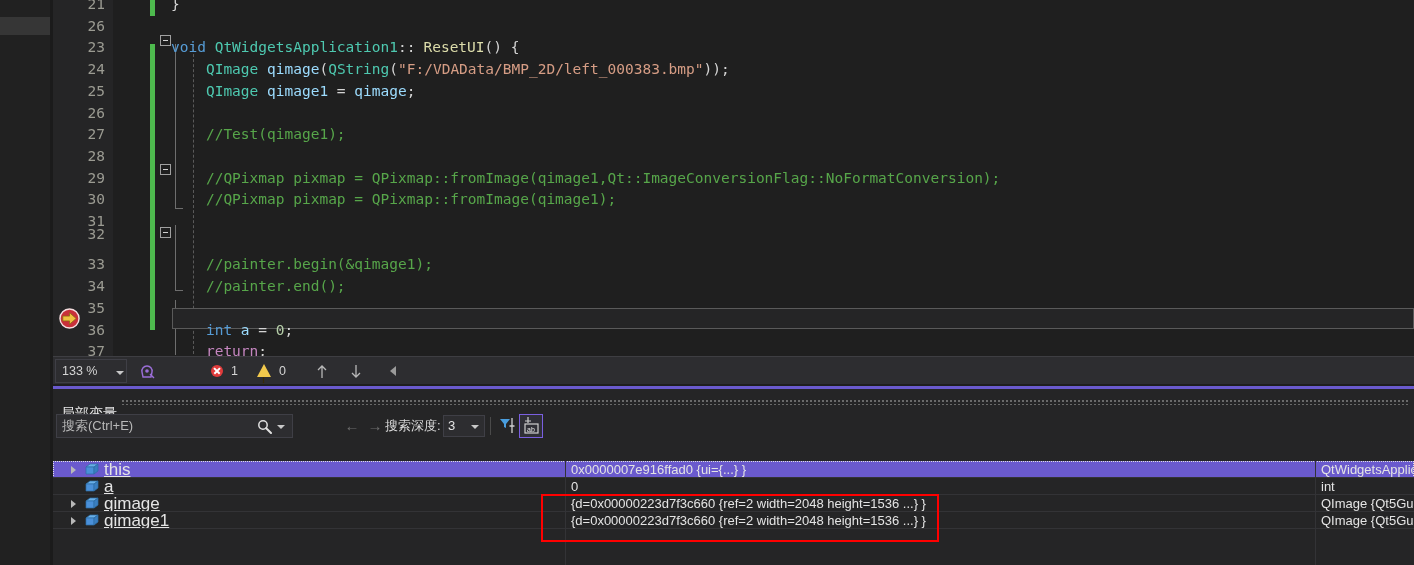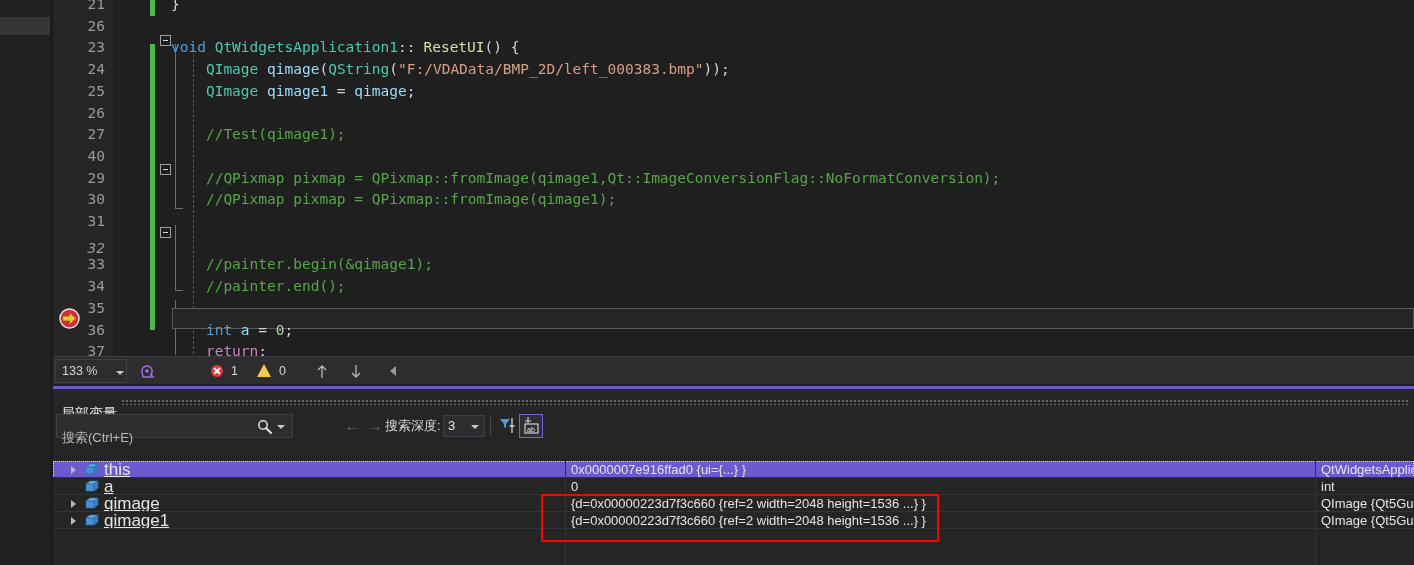--- a/index.html
+++ b/index.html
@@ -146,21 +146,21 @@
   }
   
   #locals-toolbar {
     position: absolute; left: 0; top: 24px; width: 1361px; height: 28px;
   }
   #search-box {
     position: absolute; left: 3px; top: 1px; width: 237px; height: 24px;
     background: #2d2d30; border: 1px solid #3f3f46;
   }
   #search-placeholder {
-    position: absolute; left: 5px; top: 12px; height: 22px; line-height: 22px;
+    position: absolute; left: 5px; top: 0; height: 22px; line-height: 22px;
     color: #b9b9b9; font-size: 13px;
   }
   #search-icon {
     position: absolute; left: 200px; top: 4px; width: 15px; height: 15px;
   }
   #search-caret {
     position: absolute; left: 220px; top: 10px; width: 0; height: 0;
     border-left: 4px solid transparent; border-right: 4px solid transparent;
     border-top: 4px solid #c8c8c8;
   }
@@ -265,25 +265,25 @@
     </svg>
 
     <div id="code-lines">
         <div class="code-line" style="top: -7px;"><span class="ln">21</span><span class="ctext"><span class="pln">}</span></span></div>
         <div class="code-line" style="top: 14.7px;"><span class="ln">26</span><span class="ctext"></span></div>
         <div class="code-line" style="top: 36.4px;"><span class="ln">23</span><span class="ctext"><span class="kw">void </span><span class="type">QtWidgetsApplication1</span><span class="pln">::</span><span class="fn">ResetUI</span><span class="pln">() {</span></span></div>
         <div class="code-line" style="top: 58.1px;"><span class="ln">24</span><span class="ctext"><span class="pln">    </span><span class="type">QImage </span><span class="idf">qimage</span><span class="pln">(</span><span class="type">QString</span><span class="pln">(</span><span class="str">"F:/VDAData/BMP_2D/left_000383.bmp"</span><span class="pln">));</span></span></div>
         <div class="code-line" style="top: 79.8px;"><span class="ln">25</span><span class="ctext"><span class="pln">    </span><span class="type">QImage </span><span class="idf">qimage1</span><span class="pln"> = </span><span class="idf">qimage</span><span class="pln">;</span></span></div>
         <div class="code-line" style="top: 101.5px;"><span class="ln">26</span><span class="ctext"></span></div>
         <div class="code-line" style="top: 123.2px;"><span class="ln">27</span><span class="ctext"><span class="cmt">    //Test(qimage1);</span></span></div>
-        <div class="code-line" style="top: 144.9px;"><span class="ln">40</span><span class="ctext"></span></div>
+        <div class="code-line" style="top: 144.9px;"><span class="ln">28</span><span class="ctext"></span></div>
         <div class="code-line" style="top: 166.6px;"><span class="ln">29</span><span class="ctext"><span class="cmt">    //QPixmap pixmap = QPixmap::fromImage(qimage1,Qt::ImageConversionFlag::NoFormatConversion);</span></span></div>
         <div class="code-line" style="top: 188.3px;"><span class="ln">30</span><span class="ctext"><span class="cmt">    //QPixmap pixmap = QPixmap::fromImage(qimage1);</span></span></div>
         <div class="code-line" style="top: 210px;"><span class="ln">31</span><span class="ctext"></span></div>
-        <div class="code-line" style="top: 237px; font-style: italic;"><span class="ln">32</span></div>
+        <div class="code-line" style="top: 223px;"><span class="ln">32</span></div>
         <div class="code-line" style="top: 253.4px;"><span class="ln">33</span><span class="ctext"><span class="cmt">    //painter.begin(&amp;qimage1);</span></span></div>
         <div class="code-line" style="top: 275.1px;"><span class="ln">34</span><span class="ctext"><span class="cmt">    //painter.end();</span></span></div>
         <div class="code-line" style="top: 296.8px;"><span class="ln">35</span><span class="ctext"></span></div>
         <div class="code-line" style="top: 318.5px;"><span class="ln">36</span><span class="ctext"><span class="pln">    </span><span class="kw">int </span><span class="idf">a</span><span class="pln"> = </span><span class="num">0</span><span class="pln">;</span></span></div>
         <div class="code-line" style="top: 340.2px;"><span class="ln">37</span><span class="ctext"><span class="pln">    </span><span class="kw2">return</span><span class="pln">;</span></span></div>
       </div>
   </div>
 
   <div id="ed-status">
     <div id="zoom-box">

